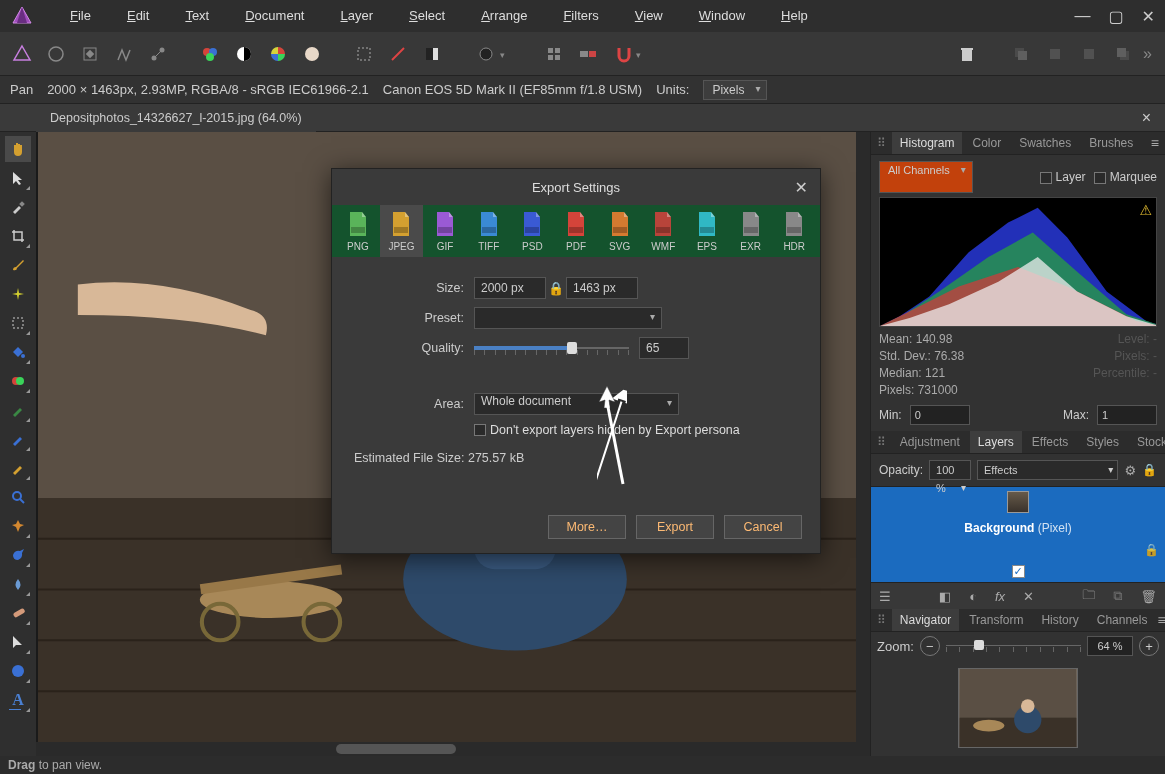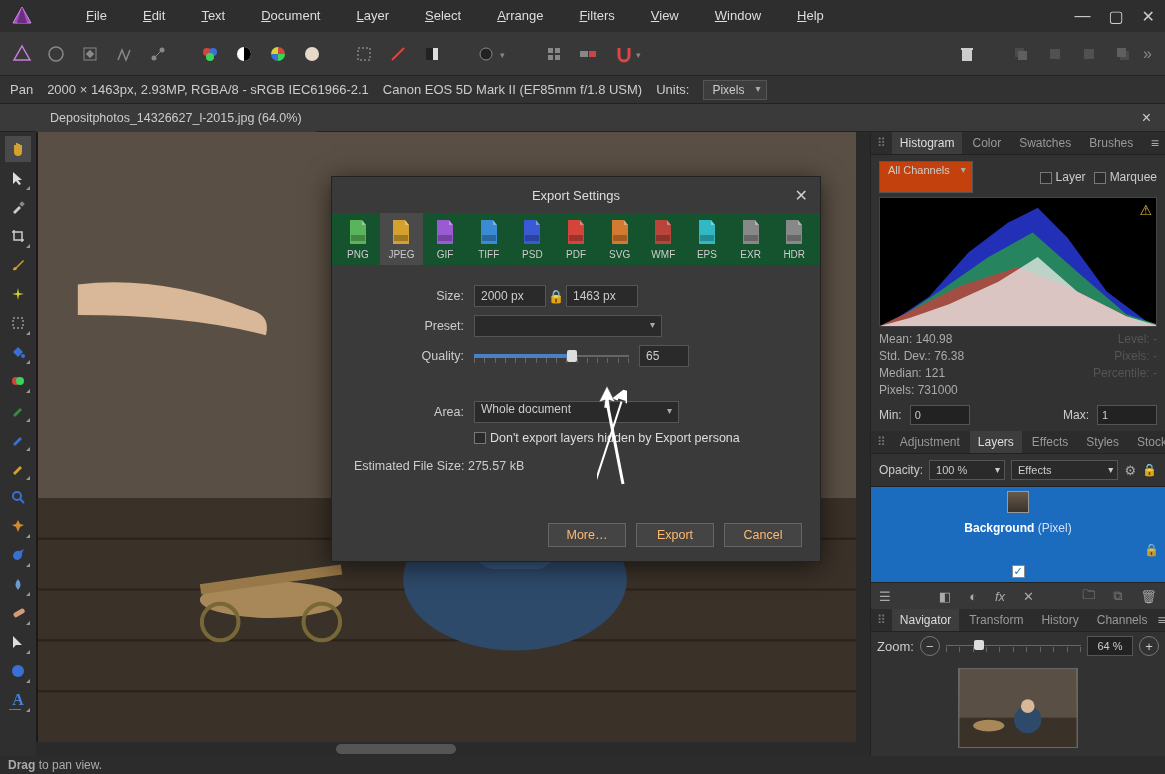--- a/index.html
+++ b/index.html
@@ -1,18 +1,18 @@
 <!DOCTYPE html>
 <html><head>
 <meta charset="utf-8">
 <style>
   * { box-sizing: border-box; margin: 0; padding: 0; font-family: "Segoe UI", Arial, sans-serif; }
   body { width:1165px; height:774px; background:#262626; color:#ccc; font-size:13px; overflow:hidden; position:relative;}
   
-  .menubar { height:32px; background:#2e2e2e; display:flex; align-items:center; padding:0 10px; gap:16px;text-align:right; }
+  .menubar { height:32px; background:#2e2e2e; display:flex; align-items:center; padding:0 10px; gap:0;text-align:right; }
   .app-logo { width:24px; height:24px; margin-right:18px; display:flex; align-items:center; justify-content:center;}
   .menubar .mitem { padding:0 18px; height:32px; line-height:32px; cursor:default; color:#ddd;}
   .menubar .mitem u { text-decoration:underline; }
   .winbtns { margin-left:auto; display:flex; gap:18px; font-size:16px; color:#ccc; }
   
   .toolbar { height:44px; background:#383838; border-bottom:1px solid #222; display:flex; align-items:center; padding:0 8px; gap:6px; }
   .tool-btn { width:28px; height:28px; display:flex; align-items:center; justify-content:center; border-radius:3px; background:transparent; }
   .tool-sep { width:12px; }
   .tool-wide { width:auto; padding:0 6px; }
   .toolbar .right { margin-left:auto; display:flex; gap:6px; align-items:center;}
@@ -57,21 +57,21 @@
   .zoom-slider { flex:1; height:18px; position:relative;}
   .zoom-track { position:absolute; top:8px; left:0; right:0; height:0; border-top:1px solid #666;}
   .zoom-ticks { position:absolute; top:10px; left:0; right:0; height:6px; display:flex; justify-content:space-between;}
   .zoom-ticks span { width:1px; height:5px; background:#666;}
   .zoom-thumb { position:absolute; top:3px; left:28px; width:10px; height:10px; background:#ddd; border-radius:2px;}
   .zoom-val { width:46px; height:20px; background:#222; border:1px solid #555; color:#ccc; font-size:11px; text-align:center; line-height:18px;}
   .circle-btn { width:20px; height:20px; border:1px solid #777; border-radius:50%; display:flex; align-items:center; justify-content:center; font-size:13px; color:#ccc;}
   
   .status { height:18px; background:#2c2c2c; font-size:12px; padding:0 8px; line-height:18px; color:#aaa;}
   
-  .dialog { position:absolute; left:331px; top:176px; width:490px; height:386px; background:#3a3a3a; border:1px solid #222; box-shadow:0 4px 24px rgba(0,0,0,0.6); display:flex; flex-direction:column; }
+  .dialog { position:absolute; left:331px; top:168px; width:490px; height:386px; background:#3a3a3a; border:1px solid #222; box-shadow:0 4px 24px rgba(0,0,0,0.6); display:flex; flex-direction:column; }
   .dlg-title { height:36px; display:flex; align-items:center; justify-content:center; color:#ddd; font-size:13px; position:relative; }
   .dlg-title .x { position:absolute; right:12px; font-size:16px; color:#ccc; }
   .fmt-row { display:flex; gap:0; padding:0 4px; background:#14532d; }
   .fmt { width:44px; padding:5px 0 5px; text-align:center; font-size:10px; color:#ccc; }
   .fmt .ico { width:22px; height:28px; margin:0 auto 3px; display:block;}
   .fmt.active { background:#4a4a4a; }
   .form { padding:20px 22px 6px; font-size:12.5px; color:#ddd;}
   .frow { display:flex; align-items:center; margin-bottom:8px;}
   .frow .lab { width:120px; text-align:right; padding-right:10px; color:#ccc;}
   .frow .inp { height:22px; background:#2a2a2a; border:1px solid #555; color:#ccc; padding:0 6px; font-size:12px;}
@@ -487,21 +487,21 @@
       <span class="grip">⠿</span>
       <span class="ptab">Adjustment</span>
       <span class="ptab active">Layers</span>
       <span class="ptab">Effects</span>
       <span class="ptab">Styles</span>
       <span class="ptab">Stock</span>
 
     </div>
     <div class="opacity-row">
       <span>Opacity:</span>
-      <span class="sel3" style="width:76px">100 %</span>
+      <span class="sel3" style="width:42px">100 %</span>
       <span class="sel3" style="flex:1">Effects</span>
       <span style="font-size:13px;color:#aaa;">⚙</span>
       <span style="font-size:12px;color:#aaa;">🔒</span>
     </div>
     <div style="flex:0 0 64px;background:#2c2c2c;">
       <div class="layer-row">
         <div class="layer-thumb"></div>
         <span><b>Background</b> <span style="opacity:0.8">(Pixel)</span></span>
         <span style="margin-left:auto;font-size:12px;opacity:0.85">🔒</span>
         <span style="width:13px;height:13px;background:#fff;border:1px solid #888;display:inline-flex;align-items:center;justify-content:center;color:#1b6bbf;font-size:11px;">✓</span>

